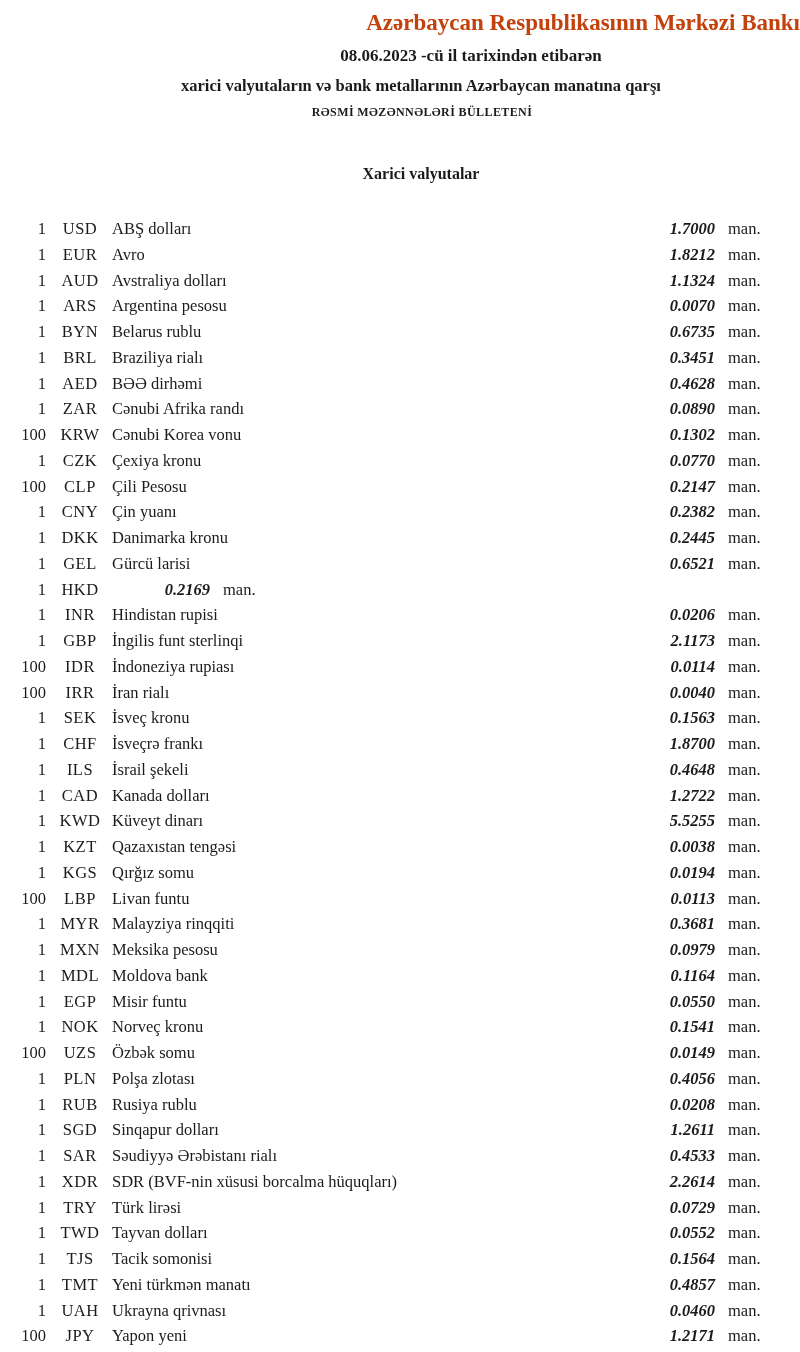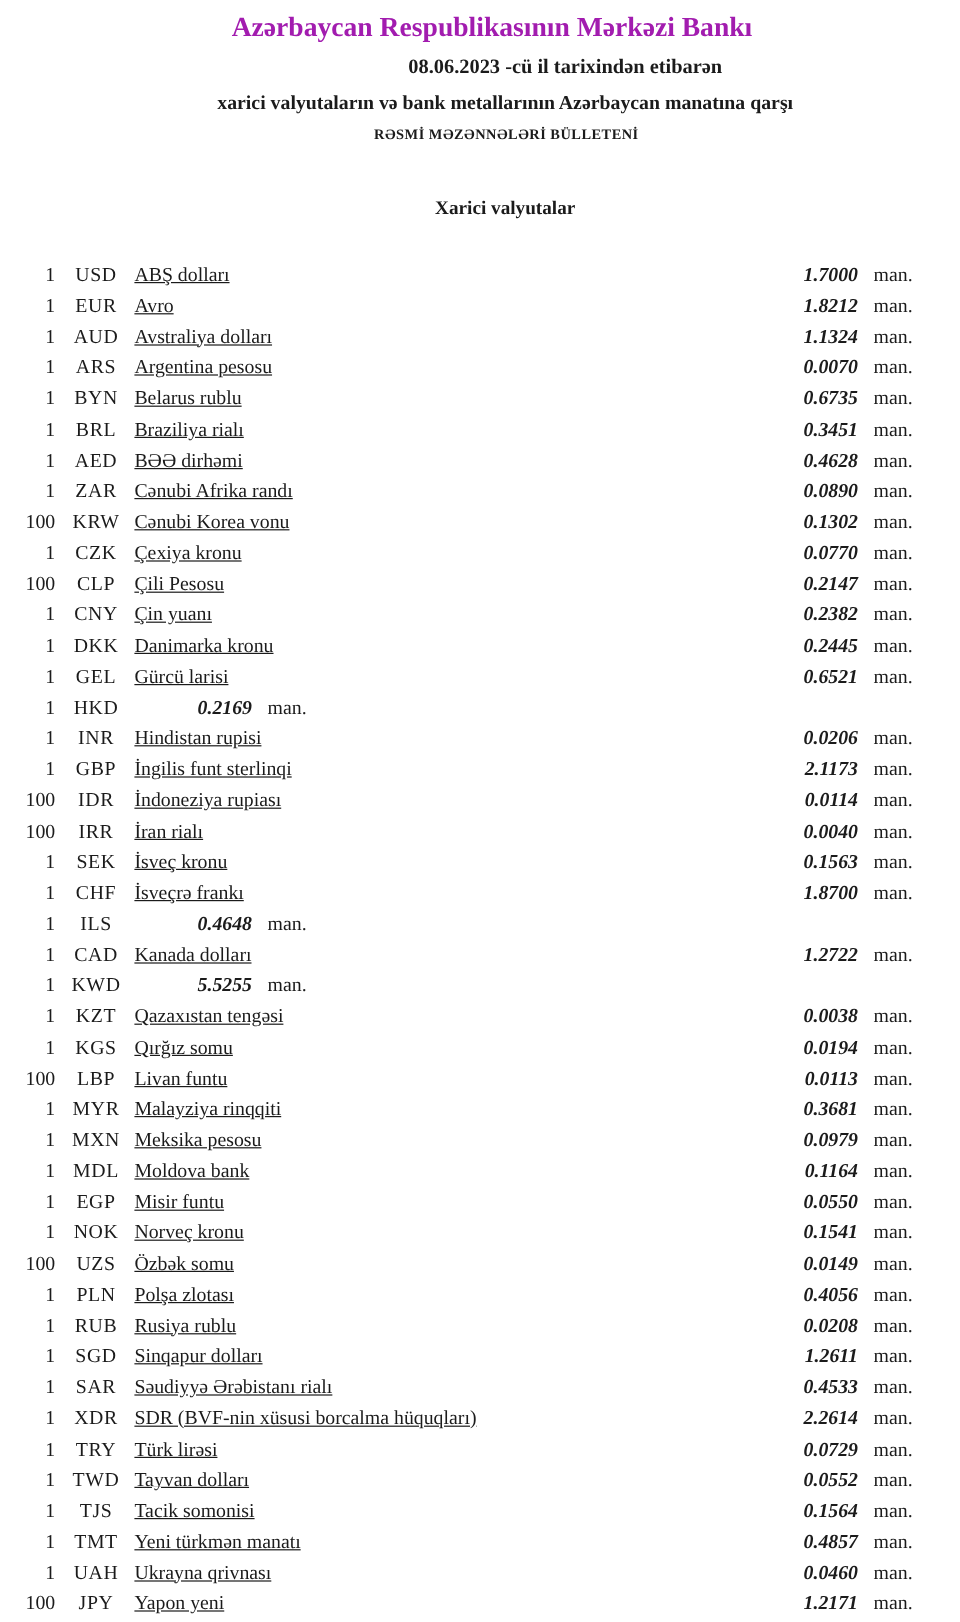--- a/index.html
+++ b/index.html
@@ -16,25 +16,25 @@
   }
   .page {
     position: relative;
     width: 800px;
     height: 1352px;
     background: #ffffff;
   }
   .hdr-title {
     margin-top: 9px;
     padding-left: 20px;
-    text-align: center;
+    text-align: right;
     font-size: 23px;
     line-height: 28px;
     font-weight: 700;
-    color: #a21caf;
+    color: #c2410c;
   }
   .hdr-date {
     margin-top: 10px;
     padding-left: 142px;
     text-align: center;
     font-size: 17px;
     line-height: 18px;
     font-weight: 700;
   }
   .hdr-subject {
@@ -82,21 +82,20 @@
     margin-left: 4px;
     text-align: center;
     letter-spacing: 0.5px;
     flex: 0 0 auto;
   }
   .name {
     flex: 1 1 auto;
     padding-left: 2px;
     white-space: nowrap;
     overflow: hidden;
-    text-decoration: underline;
   }
   .rate {
     width: 100px;
     text-align: right;
     font-weight: 700;
     font-style: italic;
     flex: 0 0 auto;
     margin-top: 24px;
   }
   .unit {
@@ -263,33 +262,35 @@
       <div class="row">
         <span class="qty">1</span>
         <span class="code">CHF</span>
         <span class="name">İsveçrə frankı</span>
         <span class="rate">1.8700</span>
         <span class="unit">man.</span>
       </div>
       <div class="row">
         <span class="qty">1</span>
         <span class="code">ILS</span>
+        <span class="name">İsrail şekeli</span>
         <span class="rate">0.4648</span>
         <span class="unit">man.</span>
       </div>
       <div class="row">
         <span class="qty">1</span>
         <span class="code">CAD</span>
         <span class="name">Kanada dolları</span>
         <span class="rate">1.2722</span>
         <span class="unit">man.</span>
       </div>
       <div class="row">
         <span class="qty">1</span>
         <span class="code">KWD</span>
+        <span class="name">Küveyt dinarı</span>
         <span class="rate">5.5255</span>
         <span class="unit">man.</span>
       </div>
       <div class="row">
         <span class="qty">1</span>
         <span class="code">KZT</span>
         <span class="name">Qazaxıstan tengəsi</span>
         <span class="rate">0.0038</span>
         <span class="unit">man.</span>
       </div>

